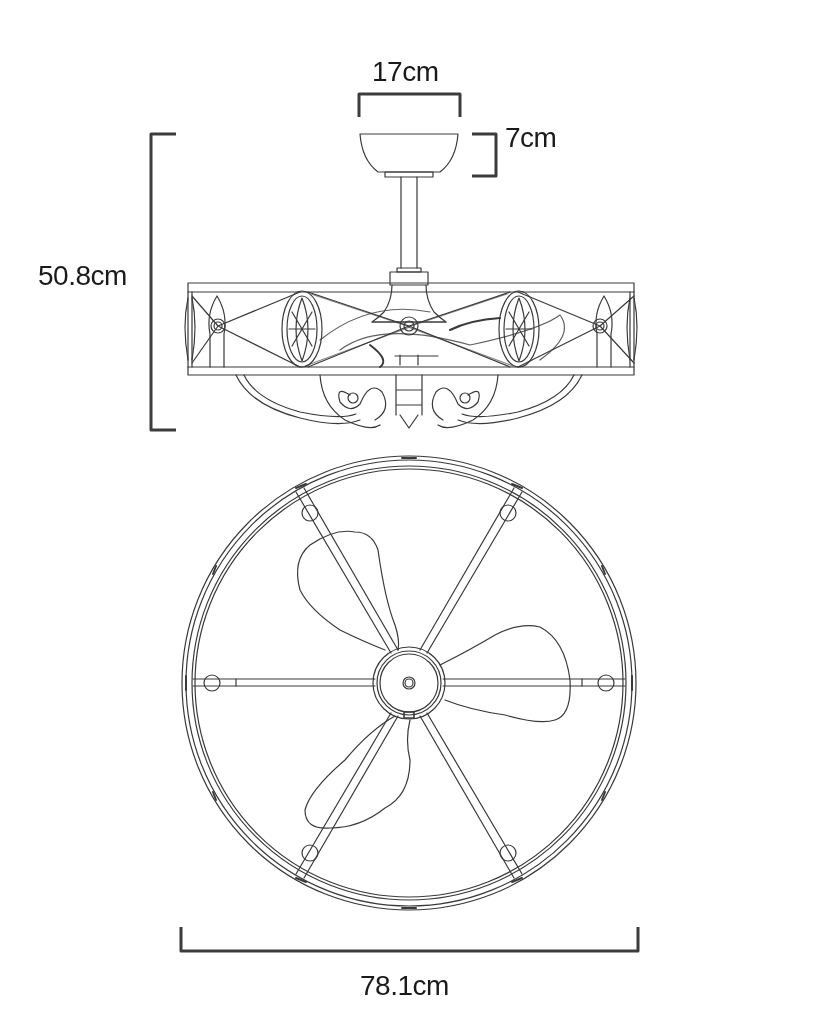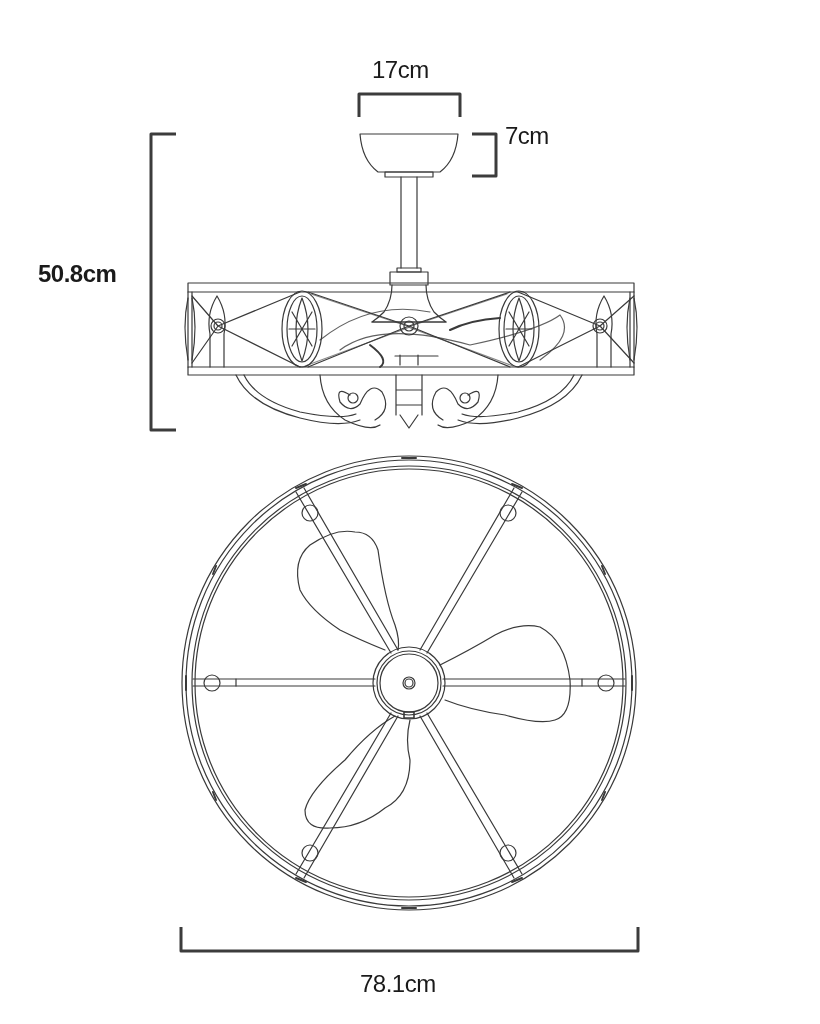--- a/index.html
+++ b/index.html
@@ -1,22 +1,22 @@
 <!DOCTYPE html>
 <html><head>
   <meta charset="utf-8">
   <style>
     html, body { margin: 0; padding: 0; background: #ffffff; }
     body { width: 820px; height: 1024px; position: relative; overflow: hidden;
            font-family: "Liberation Sans", "DejaVu Sans", sans-serif; }
     .canvas { position: absolute; left: 0; top: 0; width: 820px; height: 1024px; }
-    .dim-label { position: absolute; font-size: 24px; color: #1a1a1a; line-height: 1; white-space: nowrap; letter-spacing: -0.5px; }
+    .dim-label { position: absolute; font-size: 28px; color: #1a1a1a; line-height: 1; white-space: nowrap; letter-spacing: -0.5px; }
     #lbl-canopy-w { left: 372px; top: 58px; }
     #lbl-canopy-h { left: 505px; top: 124px; }
-    #lbl-height { left: 38px; top: 262px; font-weight: bold; }
+    #lbl-height { left: 38px; top: 262px; }
     #lbl-width { left: 360px; top: 972px; }
     svg { position: absolute; left: 0; top: 0; }
   </style>
 </head>
 <body>
 
 <div class="canvas">
 
   <svg width="820" height="1024" viewBox="0 0 820 1024" fill="none" stroke="#3a3a3a" stroke-width="1.2" stroke-linejoin="round" stroke-linecap="round">
 

